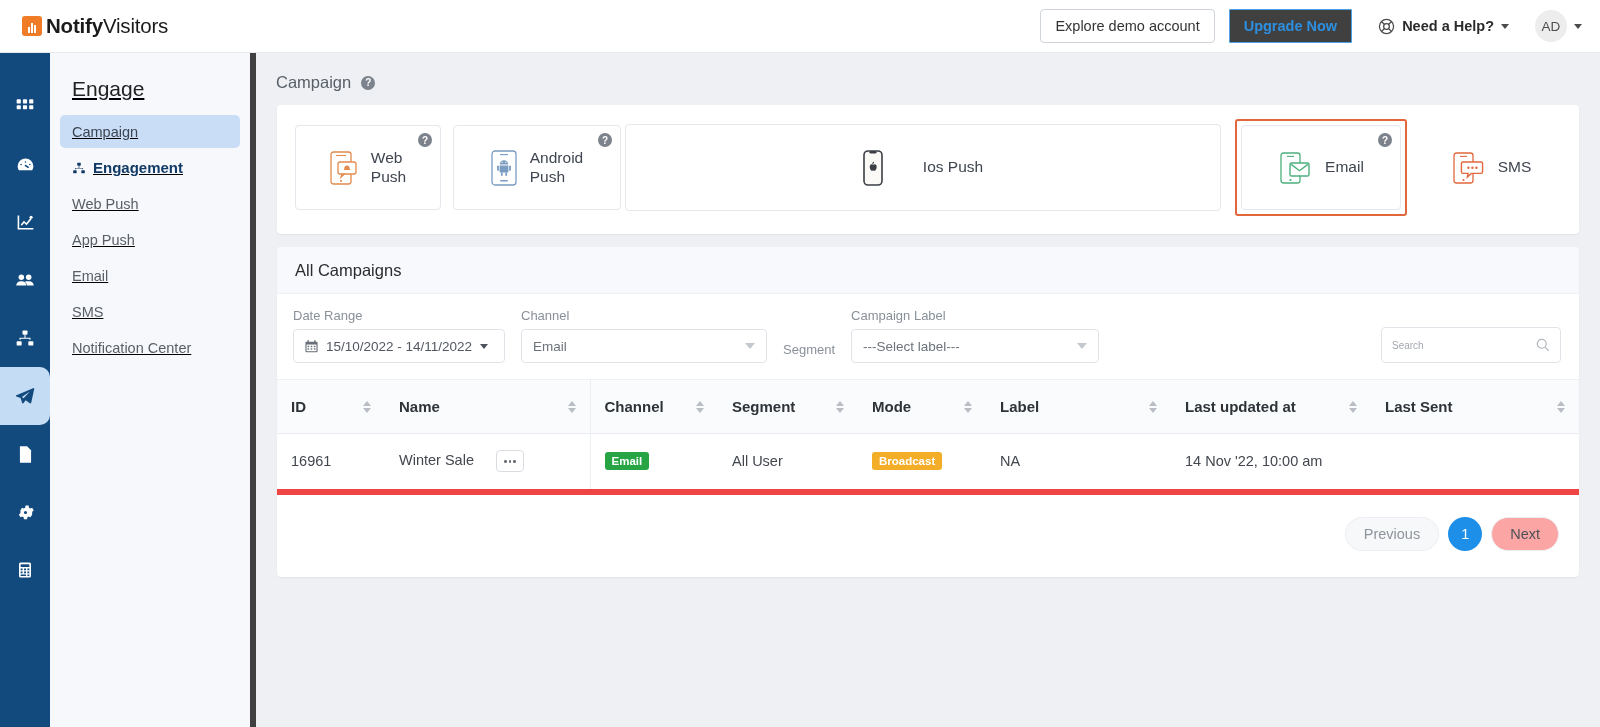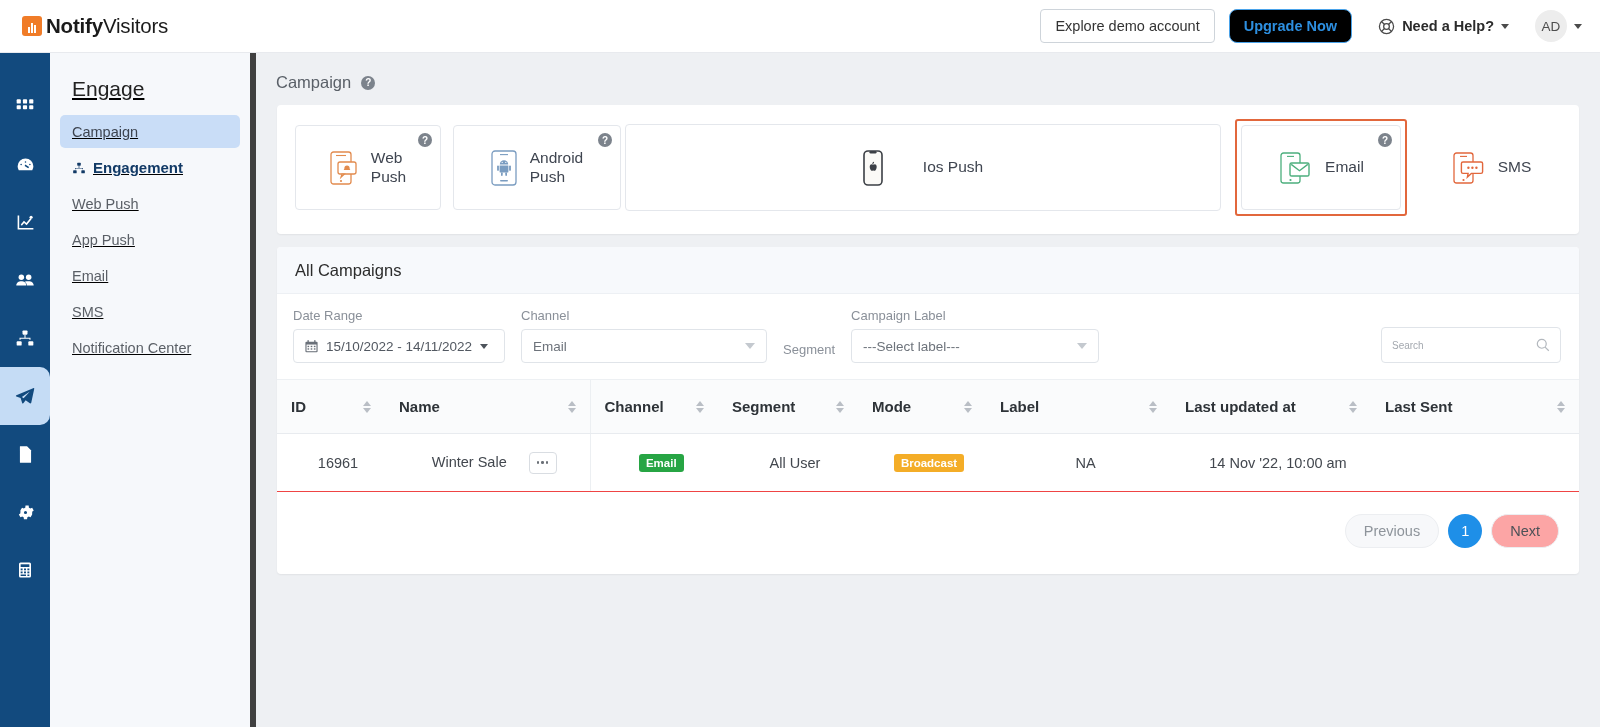--- a/index.html
+++ b/index.html
@@ -34,22 +34,22 @@
   .logo-text i { font-style: normal; font-weight: 400; }
 
   .top-right { margin-left: auto; display: flex; align-items: center; margin-right: 18px; }
   .btn-demo {
     height: 34px; padding: 0 14px; border: 1px solid #ced4da; border-radius: 4px;
     background: #fff; color: #333; font-size: 14.5px; cursor: pointer;
     display: flex; align-items: center; font-family: inherit;
   }
   .btn-upgrade {
     height: 34px; padding: 0 14px; margin-left: 14px;
-    border: 1px solid #4aa3ea; border-radius: 8px;
-    background: #000000; color: #2d8fe0; font-size: 14.5px; font-weight: bold;
+    border: 1px solid #4aa3ea; border-radius: 1px;
+    background: #404040; color: #2d8fe0; font-size: 14.5px; font-weight: bold;
     cursor: pointer; display: flex; align-items: center; font-family: inherit;
   }
   .help-nav {
     display: flex; align-items: center; margin-left: 26px;
     font-size: 14.5px; color: #2b2b2b; cursor: pointer; font-weight: 600;
   }
   .lifebuoy { width: 17px; height: 17px; margin-right: 7px; }
   .caret-dn {
     width: 0; height: 0; margin-left: 7px;
     border-left: 4.5px solid transparent; border-right: 4.5px solid transparent;
@@ -201,21 +201,21 @@
   .th-inner { display: flex; align-items: center; justify-content: space-between; padding-right: 14px; }
   .sorter { display: inline-flex; flex-direction: column; margin-left: 10px; }
   .sorter i {
     width: 0; height: 0; display: block;
     border-left: 4px solid transparent; border-right: 4px solid transparent;
   }
   .sorter i.up { border-bottom: 5px solid #b9bec5; margin-bottom: 2px; }
   .sorter i.dn { border-top: 5px solid #b9bec5; }
   tbody td {
     height: 58px; font-size: 14.5px; color: #42474e;
-    padding: 0 0 0 14px; border-bottom: 1px solid #ef4444; text-align: center;
+    padding: 0 0 0 14px; border-bottom: 6px solid #ef4444;
   }
   .sep-left { border-left: 1px solid #eceff2; }
   .dots-btn {
     width: 28px; height: 22px; border: 1px solid #d9dde2; border-radius: 4px;
     display: inline-flex; align-items: center; justify-content: center;
     cursor: pointer; background: #fff; margin-left: 18px; vertical-align: middle;
   }
   .dots-btn span {
     width: 2.5px; height: 2.5px; border-radius: 50%; background: #6b7077; margin: 0 1px;
   }

